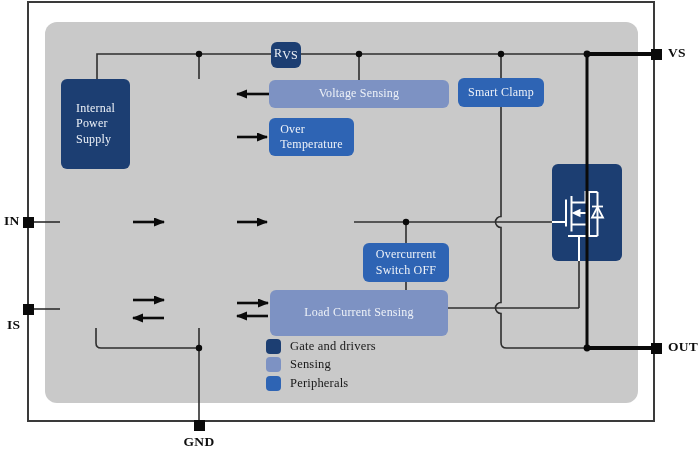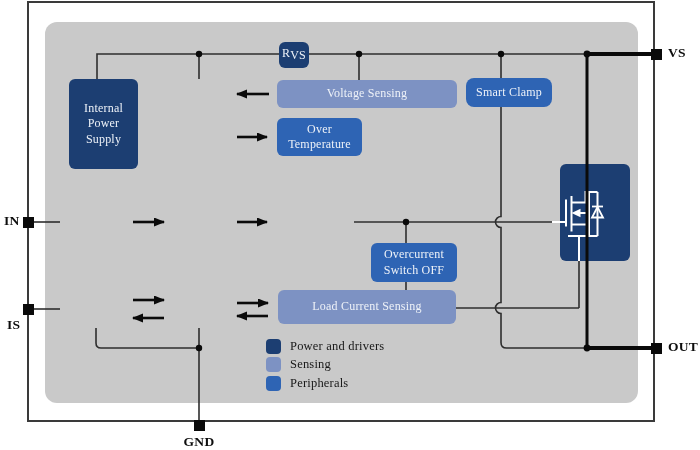--- a/index.html
+++ b/index.html
@@ -14,21 +14,21 @@
   svg.layer{position:absolute;left:0;top:0;width:700px;height:450px;pointer-events:none;}
   .wire{stroke:var(--c-wire,#2e2e2e);stroke-width:1.6;fill:none;}
   .wire-thick{stroke:var(--c-pin,#0a0a0a);stroke-width:3;fill:none;}
   .wire-thick2{stroke:var(--c-pin,#0a0a0a);stroke-width:3.8;fill:none;}
   .arrow{stroke:var(--c-pin,#0a0a0a);stroke-width:2.6;fill:none;}
   .dot{fill:var(--c-pin,#0a0a0a);}
   .mos{stroke:#ffffff;stroke-width:2;fill:none;}
   .mosfill{fill:#ffffff;stroke:none;}
   
   .blk{position:absolute;border-radius:6px;color:#eef2f8;display:flex;align-items:center;
-       justify-content:center;text-align:center;box-sizing:border-box;margin-left:8px;}
+       justify-content:center;text-align:left;box-sizing:border-box;}
   .blk span{white-space:pre-line;font-size:12px;line-height:1.28;letter-spacing:.2px;}
   .c-power{background:var(--c-power,#1c3e72);}
   .c-periph{background:var(--c-periph,#2e64b4);}
   .c-sensing{background:var(--c-sensing,#7d92c3);}
   .fs11 span{font-size:12px;}
   
   .rvs-main{font-size:12.5px;}
   .rvs-sub{font-size:8px;letter-spacing:.4px;vertical-align:-2px;}
   
   .pin{position:absolute;width:11px;height:11px;background:var(--c-pin,#0a0a0a);}
@@ -79,32 +79,32 @@
     <span>Internal
 Power
 Supply</span>
   </div>
   <div class="blk c-power" style="left:271px;top:42px;width:30px;height:26px;">
     <span><span class="rvs-main">R</span><span class="rvs-sub">VS</span></span>
   </div>
   <div class="blk c-sensing fs11" style="left:269px;top:80px;width:180px;height:28px;">
     <span>Voltage Sensing</span>
   </div>
-  <div class="blk c-periph fs11" style="left:458px;top:78px;width:86px;height:29px;border-radius:8px;">
+  <div class="blk c-periph fs11" style="left:458px;top:78px;width:86px;height:29px;">
     <span>Smart Clamp</span>
   </div>
   <div class="blk c-periph fs11" style="left:269px;top:118px;width:85px;height:38px;">
     <span>Over
 Temperature</span>
   </div>
   <div class="blk c-periph fs11" style="left:363px;top:243px;width:86px;height:39px;">
     <span>Overcurrent
 Switch OFF</span>
   </div>
-  <div class="blk c-sensing fs11" style="left:270px;top:290px;width:178px;height:34px;">
+  <div class="blk c-sensing fs11" style="left:270px;top:290px;width:178px;height:46px;">
     <span>Load Current Sensing</span>
   </div>
   <div class="blk c-power" style="left:552px;top:164px;width:70px;height:97px;"></div>
 
   <svg class="layer" viewBox="0 0 700 450">
     <defs>
       <marker id="ah" markerWidth="12" markerHeight="10" refX="10" refY="4.5" orient="auto" markerUnits="userSpaceOnUse">
         <path d="M0,0 L11,4.5 L0,9 Z" fill="#0a0a0a"></path>
       </marker>
     </defs>
@@ -151,21 +151,21 @@
 
   <div class="pinlbl" style="left:4px;top:213px;">IN</div>
   <div class="pinlbl" style="left:7px;top:317px;">IS</div>
   <div class="pinlbl" style="left:668px;top:45px;">VS</div>
   <div class="pinlbl" style="left:668px;top:339px;">OUT</div>
   <div class="pinlbl" style="left:177px;top:434px;width:44px;text-align:center;">GND</div>
 
   <div class="legend">
     <div class="lrow">
       <div class="sw c-power"></div>
-      <span>Power and drivers</span>
+      <span>Gate and drivers</span>
     </div>
     <div class="lrow">
       <div class="sw c-sensing"></div>
       <span>Sensing</span>
     </div>
     <div class="lrow">
       <div class="sw c-periph"></div>
       <span>Peripherals</span>
     </div>
   </div>

